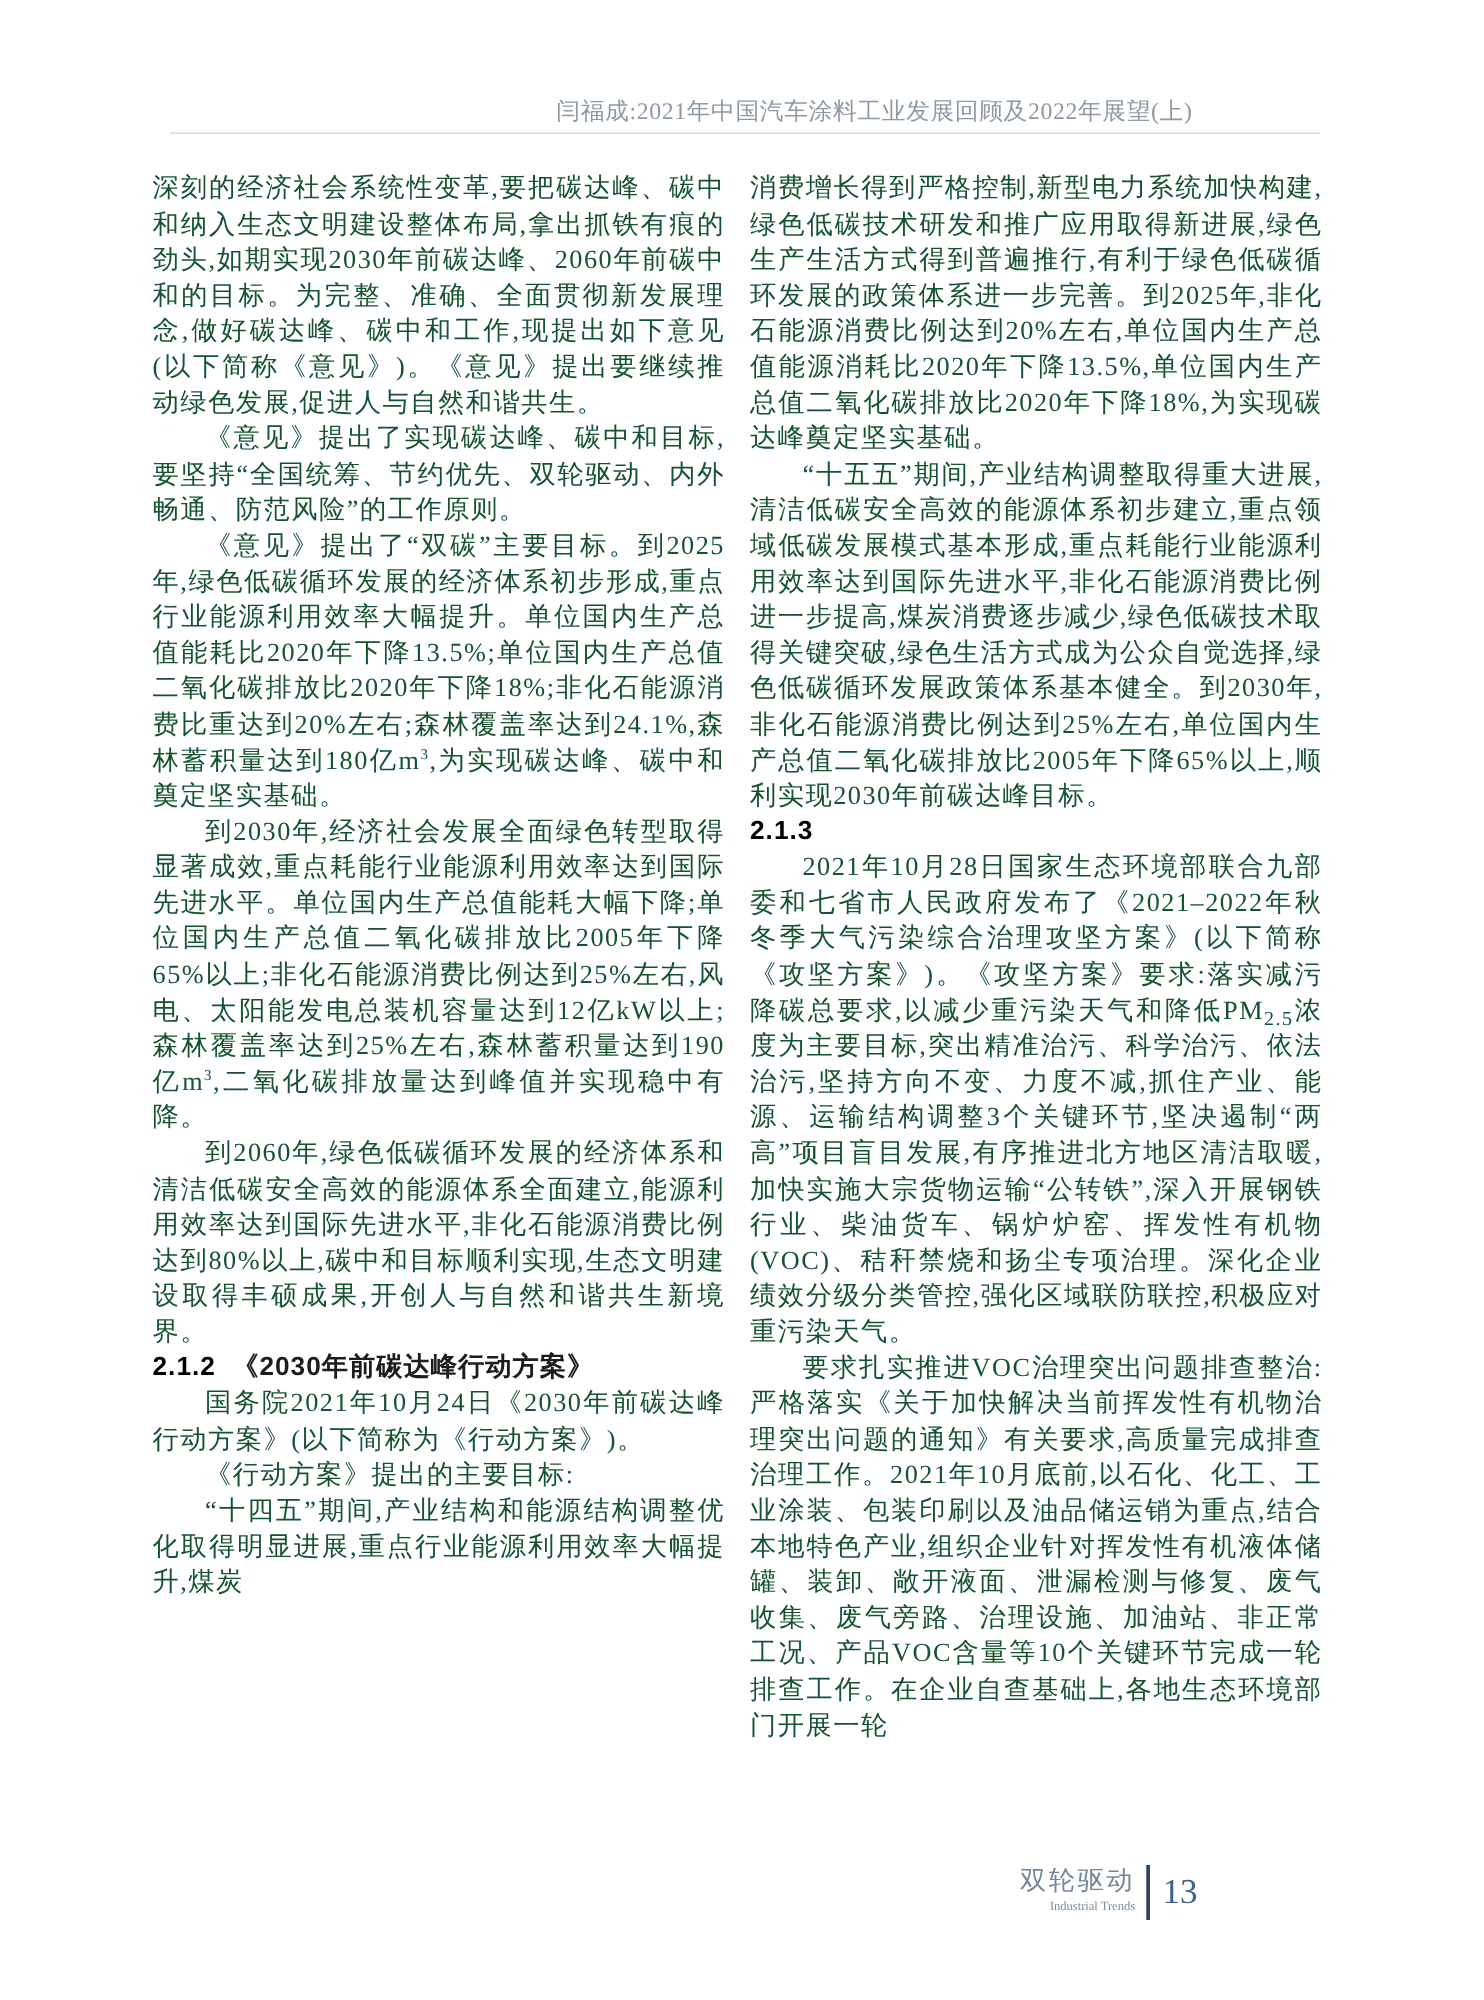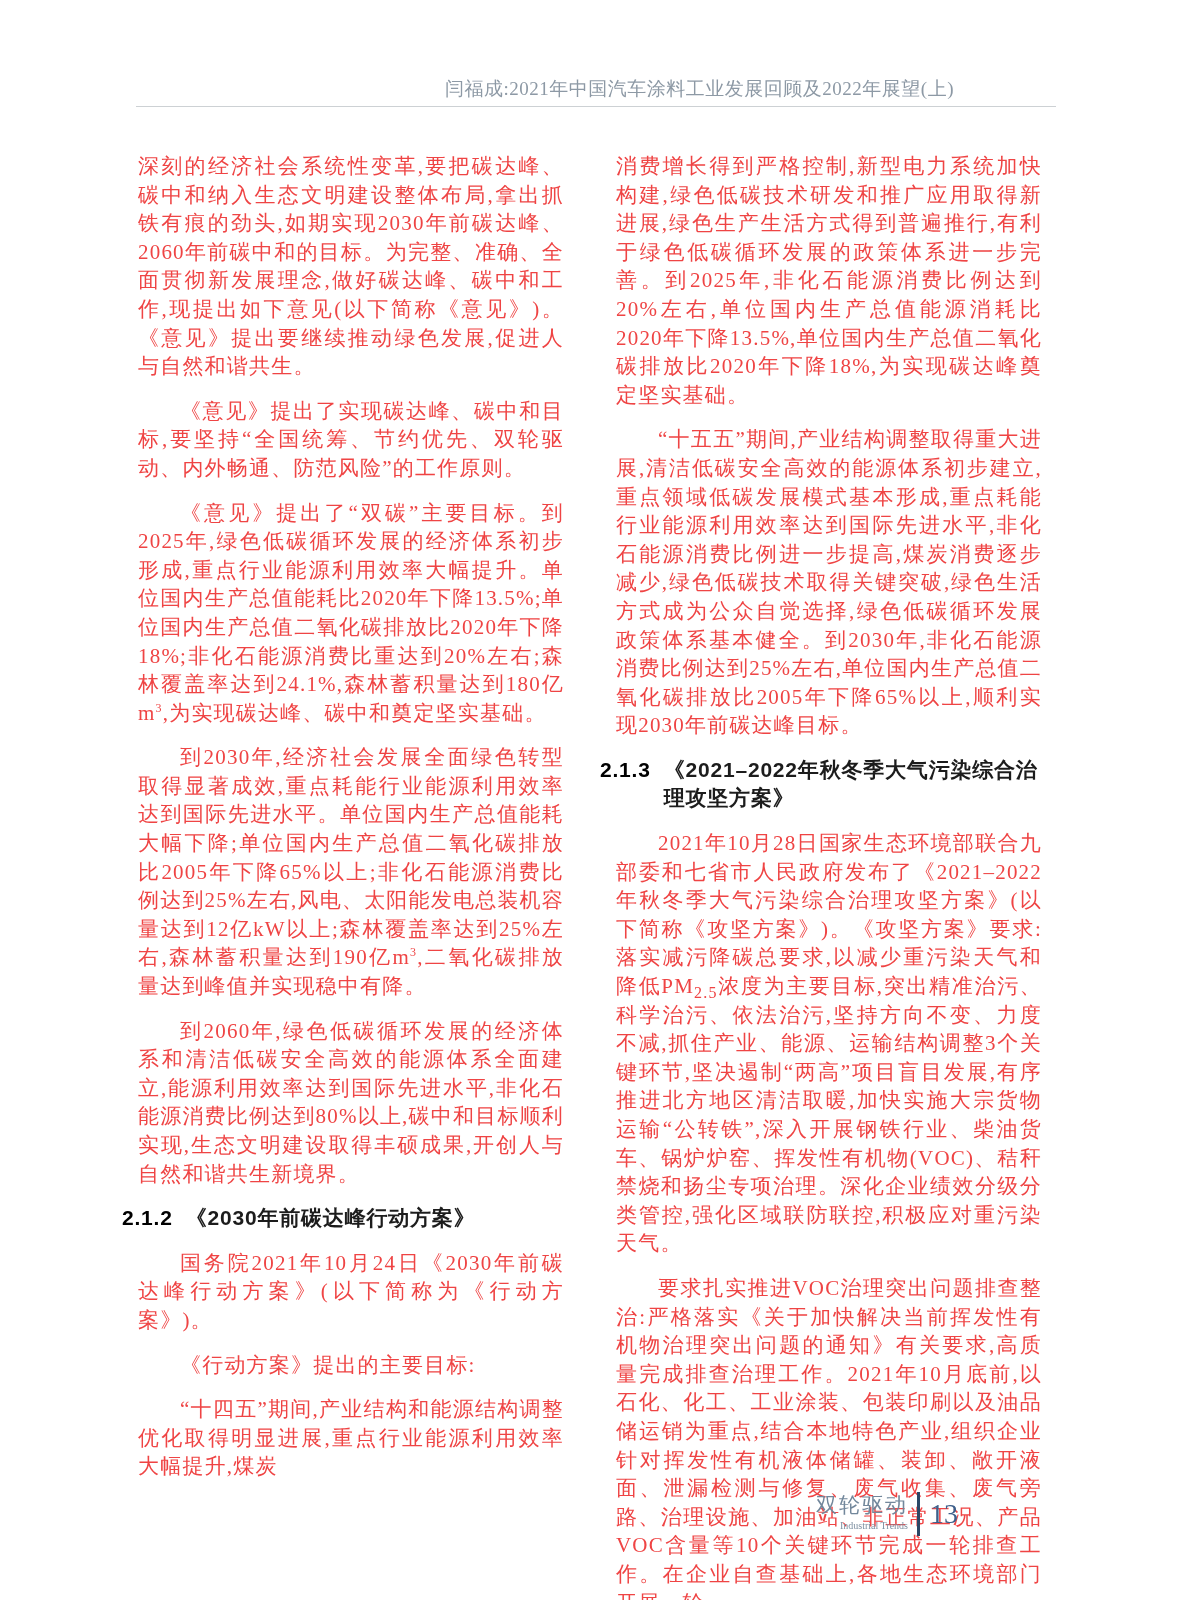--- a/index.html
+++ b/index.html
@@ -26,27 +26,27 @@
   }
   .columns{
     position:absolute;
     top:136px;left:122px;
     width:936px;
     display:flex;
     gap:20px;
   }
   .col{width:458px;}
   .col p{
-    margin:16px;
+    margin:0;
     font-size:21px;
     line-height:28.6px;
     letter-spacing:1.2px;
     text-align:justify;
     text-justify:inter-character;
-    color:#ef4444;
+    color:#14532d;
   }
   .col p.ind{text-indent:2em;}
   sup{font-size:12px;line-height:0;}
   sub{font-size:16px;line-height:0;}
   .sec-heading{
     display:flex;
     align-items:flex-start;
     font-family:"Liberation Sans","DejaVu Sans",sans-serif;
     font-size:21px;
     line-height:28.6px;
@@ -120,21 +120,20 @@
       <p class="ind">国务院2021年10月24日《2030年前碳达峰行动方案》(以下简称为《行动方案》)。</p>
       <p class="ind">《行动方案》提出的主要目标:</p>
       <p class="ind">“十四五”期间,产业结构和能源结构调整优化取得明显进展,重点行业能源利用效率大幅提升,煤炭</p>
     </div>
 
     <div class="col">
       <p>消费增长得到严格控制,新型电力系统加快构建,绿色低碳技术研发和推广应用取得新进展,绿色生产生活方式得到普遍推行,有利于绿色低碳循环发展的政策体系进一步完善。到2025年,非化石能源消费比例达到20%左右,单位国内生产总值能源消耗比2020年下降13.5%,单位国内生产总值二氧化碳排放比2020年下降18%,为实现碳达峰奠定坚实基础。</p>
       <p class="ind">“十五五”期间,产业结构调整取得重大进展,清洁低碳安全高效的能源体系初步建立,重点领域低碳发展模式基本形成,重点耗能行业能源利用效率达到国际先进水平,非化石能源消费比例进一步提高,煤炭消费逐步减少,绿色低碳技术取得关键突破,绿色生活方式成为公众自觉选择,绿色低碳循环发展政策体系基本健全。到2030年,非化石能源消费比例达到25%左右,单位国内生产总值二氧化碳排放比2005年下降65%以上,顺利实现2030年前碳达峰目标。</p>
       <div class="sec-heading">
         <span class="sec-num">2.1.3</span>
-        <span class="sec-title">《2021–2022年秋冬季大气污染综合治理攻坚方案》</span>
       </div>
       <p class="ind"><span>2021年10月28日国家生态环境部联合九部委和七省市人民政府发布了《2021–2022年秋冬季大气污染综合治理攻坚方案》(以下简称《攻坚方案》)。《攻坚方案》要求:落实减污降碳总要求,以减少重污染天气和降低PM</span><sub>2.5</sub><span>浓度为主要目标,突出精准治污、科学治污、依法治污,坚持方向不变、力度不减,抓住产业、能源、运输结构调整3个关键环节,坚决遏制“两高”项目盲目发展,有序推进北方地区清洁取暖,加快实施大宗货物运输“公转铁”,深入开展钢铁行业、柴油货车、锅炉炉窑、挥发性有机物(VOC)、秸秆禁烧和扬尘专项治理。深化企业绩效分级分类管控,强化区域联防联控,积极应对重污染天气。</span></p>
       <p class="ind">要求扎实推进VOC治理突出问题排查整治:严格落实《关于加快解决当前挥发性有机物治理突出问题的通知》有关要求,高质量完成排查治理工作。2021年10月底前,以石化、化工、工业涂装、包装印刷以及油品储运销为重点,结合本地特色产业,组织企业针对挥发性有机液体储罐、装卸、敞开液面、泄漏检测与修复、废气收集、废气旁路、治理设施、加油站、非正常工况、产品VOC含量等10个关键环节完成一轮排查工作。在企业自查基础上,各地生态环境部门开展一轮</p>
     </div>
 
   </div>
 
   <div class="footer">
     <div class="footer-labels">
       <div class="footer-zh">双轮驱动</div>

